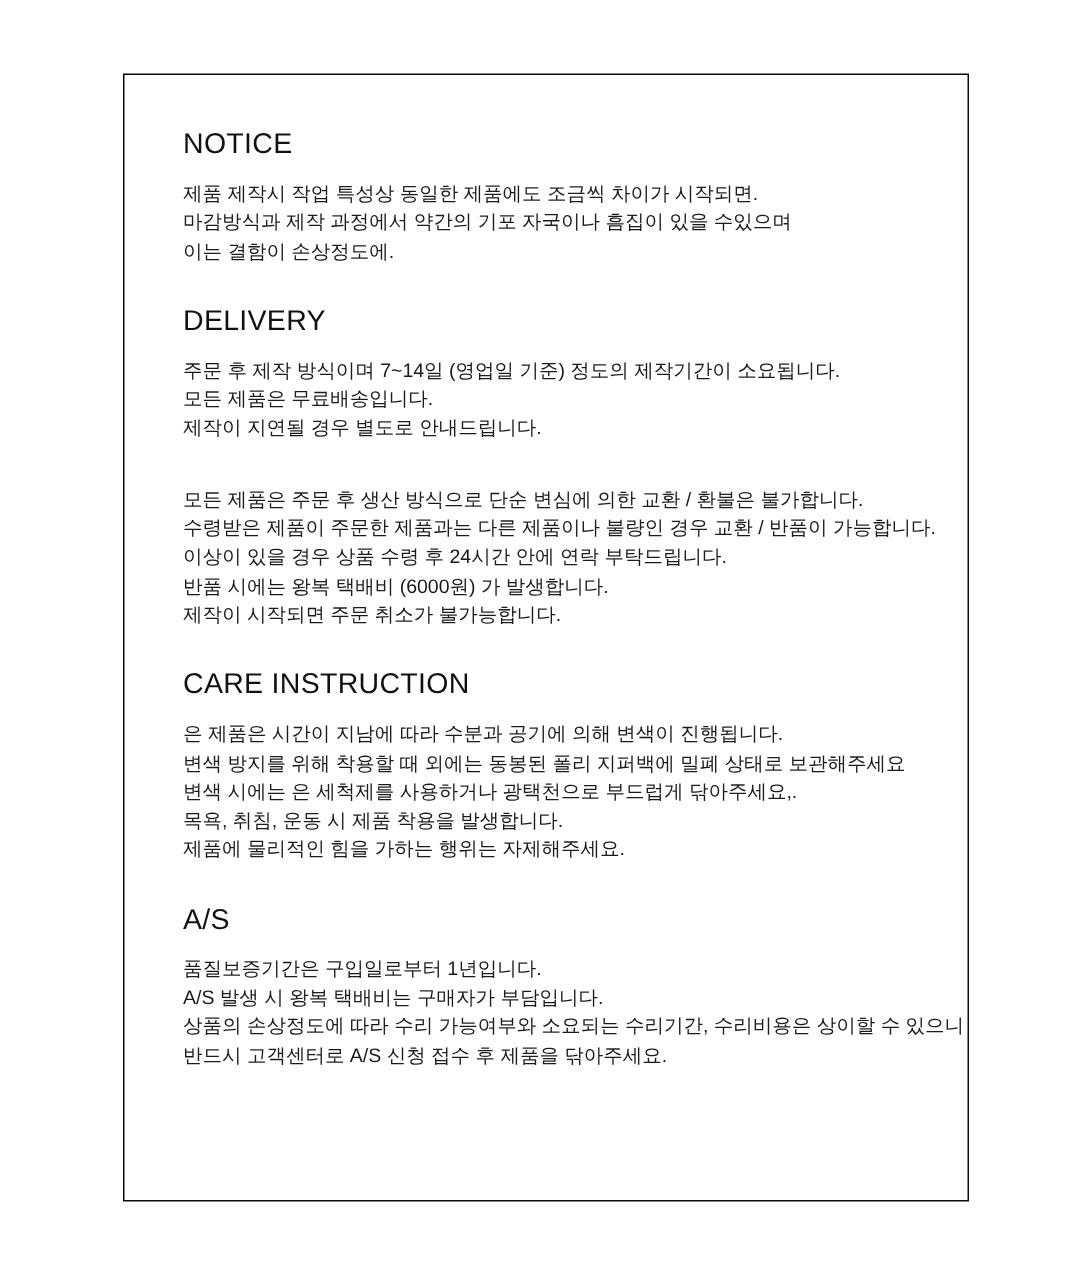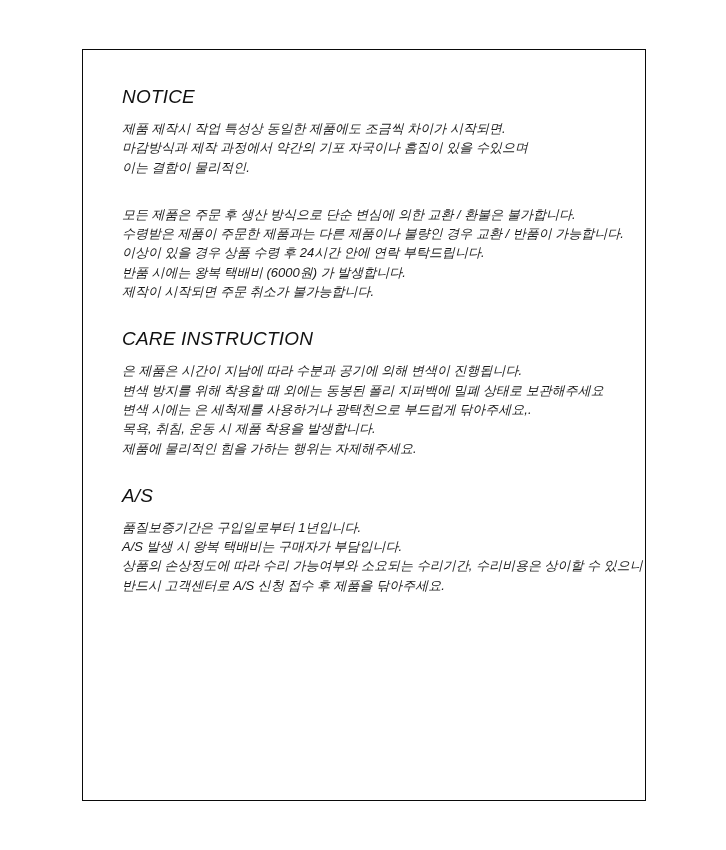--- a/index.html
+++ b/index.html
@@ -23,21 +23,20 @@
     top: 49px;
     width: 564px;
     height: 752px;
     box-sizing: border-box;
     border: 1.5px solid #0a0a0a;
     padding: 37px 24px 0 39px;
     background: #ffffff;
   }
   .section {
     margin: 0 0 28px 0;
-    font-style: italic;
   }
   .section-title {
     margin: 0 0 13px 0;
     font-size: 19px;
     line-height: 19px;
     font-weight: 500;
     letter-spacing: 0.2px;
     color: #111111;
   }
   .text-line {
@@ -52,23 +51,29 @@
 </head>
 <body>
 
 <div class="page">
   <div class="panel">
 
     <div class="section">
       <h2 class="section-title">NOTICE</h2>
       <p class="text-line">제품 제작시 작업 특성상 동일한 제품에도 조금씩 차이가 시작되면.</p>
       <p class="text-line">마감방식과 제작 과정에서 약간의 기포 자국이나 흠집이 있을 수있으며</p>
-      <p class="text-line">이는 결함이 물리적인.</p>
+      <p class="text-line">이는 결함이 손상정도에.</p>
     </div>
 
+    <div class="section">
+      <h2 class="section-title">DELIVERY</h2>
+      <p class="text-line">주문 후 제작 방식이며 7~14일 (영업일 기준) 정도의 제작기간이 소요됩니다.</p>
+      <p class="text-line">모든 제품은 무료배송입니다.</p>
+      <p class="text-line">제작이 지연될 경우 별도로 안내드립니다.</p>
+    </div>
 
     <div class="section">
       <p class="text-line">모든 제품은 주문 후 생산 방식으로 단순 변심에 의한 교환 / 환불은 불가합니다.</p>
       <p class="text-line">수령받은 제품이 주문한 제품과는 다른 제품이나 불량인 경우 교환 / 반품이 가능합니다.</p>
       <p class="text-line">이상이 있을 경우 상품 수령 후 24시간 안에 연락 부탁드립니다.</p>
       <p class="text-line">반품 시에는 왕복 택배비 (6000원) 가 발생합니다.</p>
       <p class="text-line">제작이 시작되면 주문 취소가 불가능합니다.</p>
     </div>
 
     <div class="section">

